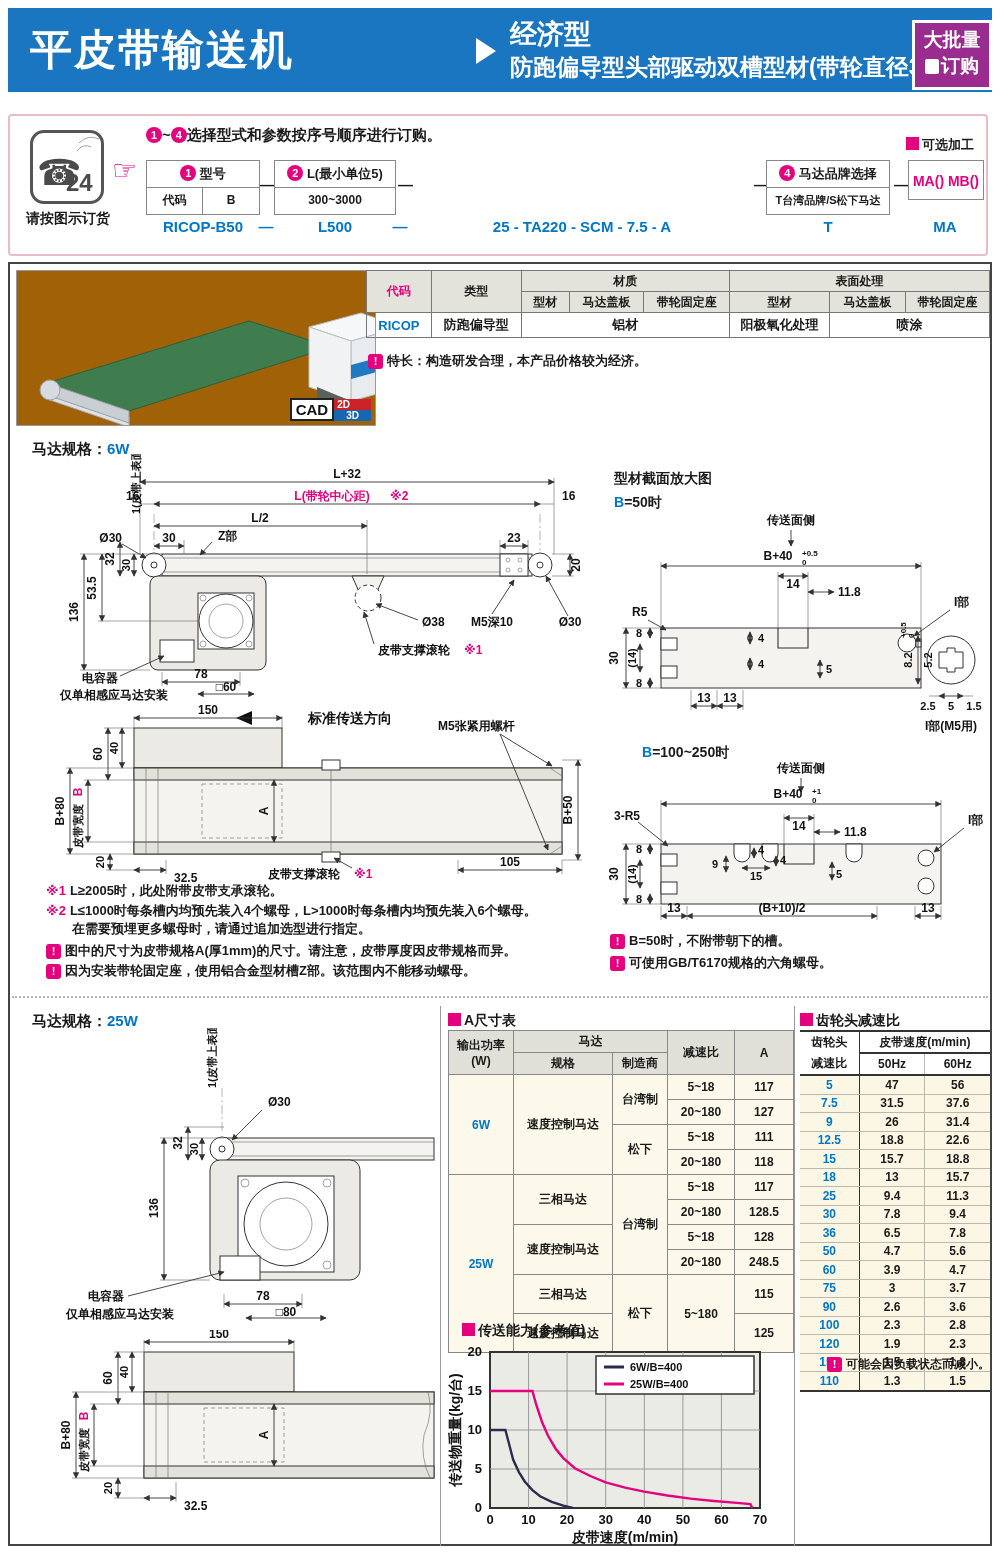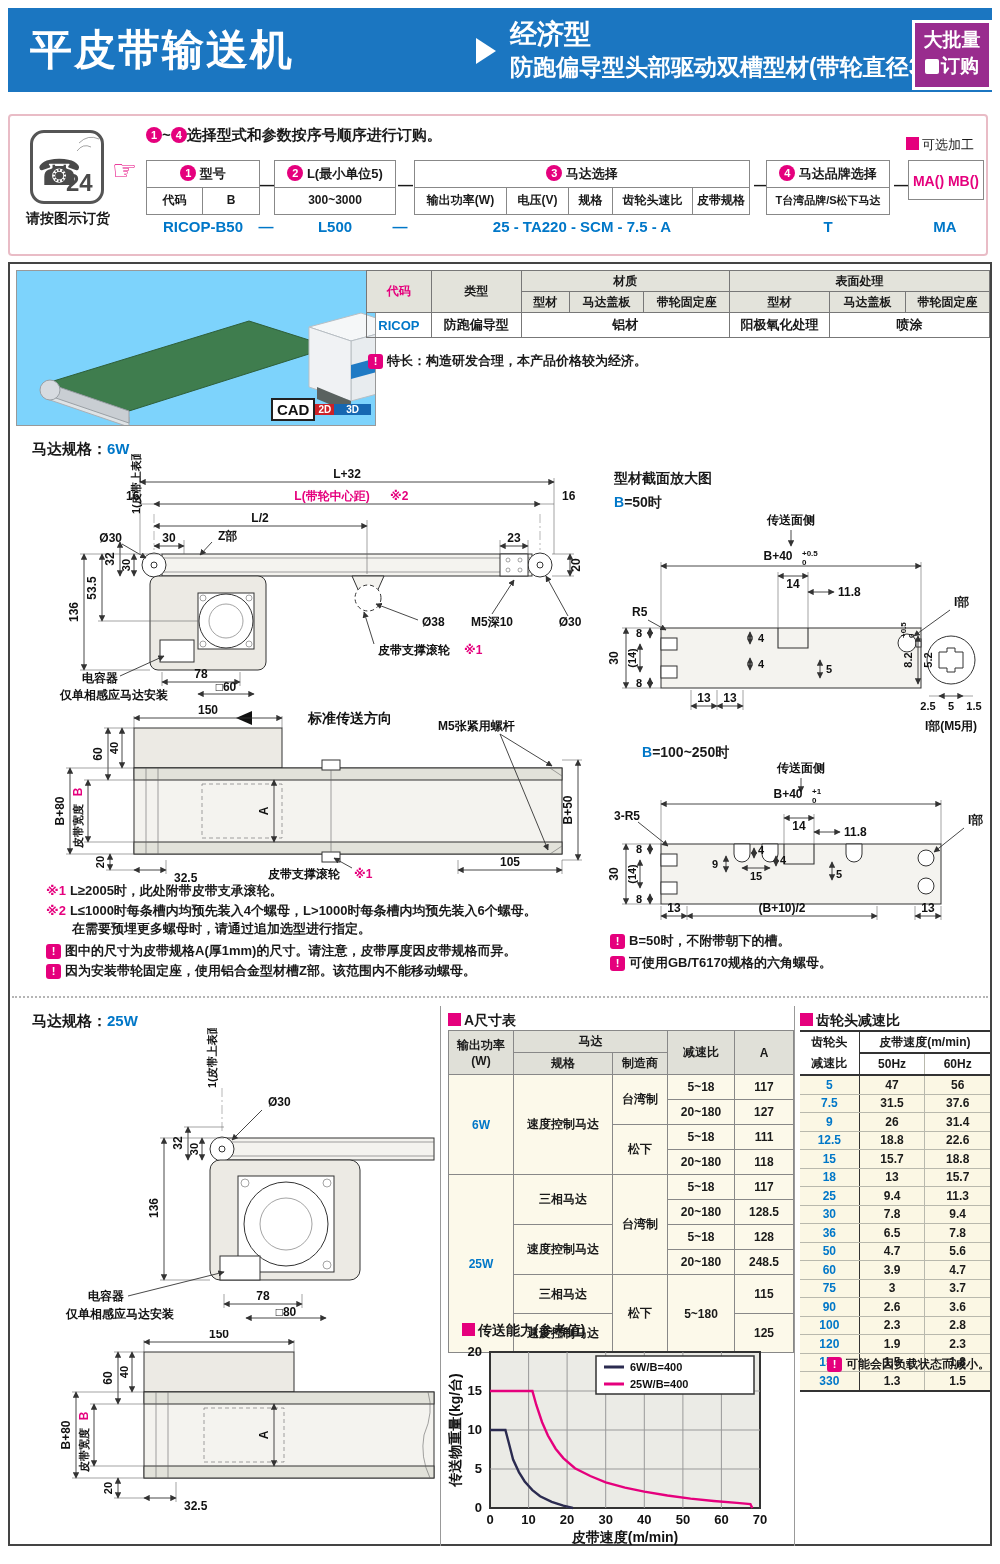--- a/index.html
+++ b/index.html
@@ -22,27 +22,27 @@
   .phone-cap{left:6px;top:94px;width:104px;text-align:center;font-size:14px;font-weight:bold;}
   .hand{left:102px;top:38px;font-size:28px;color:#e5007d;font-weight:bold;}
   .instr{left:136px;top:10px;font-size:15px;font-weight:bold;}
   .cnum{display:inline-block;width:16px;height:16px;border-radius:50%;background:#e5007d;color:#fff;font-size:11px;font-weight:bold;text-align:center;line-height:16px;vertical-align:1px;}
   .obox{border:1px solid #888;box-sizing:border-box;background:#fff;}
   .obox .oh{height:26px;line-height:26px;text-align:center;font-size:13px;font-weight:bold;border-bottom:1px solid #888;}
   .orow{display:flex;height:26px;}
   .orow>div{flex:none;border-right:1px solid #888;text-align:center;line-height:25px;font-size:12px;font-weight:bold;box-sizing:border-box;}
   .orow>div:last-child{border-right:none;}
   .odash{top:60px;width:14px;text-align:center;font-weight:bold;font-size:15px;}
-  .opt-label{font-size:13px;font-weight:normal;}
+  .opt-label{font-size:13px;font-weight:bold;}
   .sq{display:inline-block;width:13px;height:13px;background:#e5007d;vertical-align:-1px;margin-right:3px;}
   .optbox{border:1px solid #888;box-sizing:border-box;text-align:center;color:#e5007d;font-weight:bold;font-size:14px;line-height:38px;}
   .ex{font-size:15px;font-weight:bold;color:#0077c8;text-align:center;}
   
   .main{left:8px;top:262px;width:984px;height:1284px;border:2px solid #444;box-sizing:border-box;background:#fff;}
-  .imgbox{left:6px;top:6px;width:360px;height:156px;border:1px solid #999;box-sizing:border-box;background:#7dd3fc;}
+  .imgbox{left:6px;top:6px;width:360px;height:156px;border:1px solid #999;box-sizing:border-box;background:#a16207;}
   .cadwrap{right:4px;bottom:4px;display:flex;align-items:center;}
   .cadmain{border:2px solid #222;background:#fff;color:#111;font-weight:bold;font-size:15px;padding:1px 4px;}
   .cad2{background:#cc2127;color:#fff;font-size:10px;font-weight:bold;padding:0 3px;}
   .cad3{background:#1667b1;color:#fff;font-size:10px;font-weight:bold;padding:0 12px;}
   
   table{border-collapse:collapse;}
   .ptab{left:356px;top:6px;}
   .ptab th,.ptab td{border:1px solid #777;font-size:12px;text-align:center;padding:0;height:20px;}
   .ptab th{background:#e3e3db;font-weight:bold;}
   .ptab td{height:24px;font-weight:bold;font-size:13px;}
@@ -148,30 +148,20 @@
       </div>
     </div>
     <div class="abs odash" style="left:250px;">—</div>
     <div class="abs obox" style="left:264px;top:44px;width:122px;">
       <div class="oh"><span class="cnum">2</span> <span>L(最小单位5)</span></div>
       <div class="orow">
           <div style="width:120px;">300~3000</div>
         </div>
     </div>
     <div class="abs odash" style="left:388px;">—</div>
-    <div class="abs obox" style="left:404px;top:44px;width:336px;">
-      <div class="oh"><span class="cnum">3</span> <span>马达选择</span></div>
-      <div class="orow">
-        <div style="width:92px;">输出功率(W)</div>
-        <div style="width:62px;">电压(V)</div>
-        <div style="width:44px;">规格</div>
-        <div style="width:80px;">齿轮头速比</div>
-        <div style="width:56px;">皮带规格</div>
-      </div>
-    </div>
     <div class="abs odash" style="left:744px;">—</div>
     <div class="abs obox" style="left:756px;top:44px;width:124px;">
       <div class="oh"><span class="cnum">4</span> <span>马达品牌选择</span></div>
       <div class="orow">
           <div style="width:122px;font-size:11px;">T台湾品牌/S松下马达</div>
         </div>
     </div>
     <div class="abs odash" style="left:884px;">—</div>
     <div class="abs opt-label" style="left:896px;top:20px;"><span class="sq"></span><span>可选加工</span></div>
     <div class="abs optbox" style="left:898px;top:44px;width:76px;height:40px;line-height:40px;">MA() MB()</div>
@@ -197,21 +187,21 @@
           <circle cx="33" cy="119" r="10" fill="#d7dbe0" stroke="#9aa0a5"></circle>
           <polygon points="292,56 344,42 386,56 334,70" fill="#f5f7f8" stroke="#b9bfc4"></polygon>
           <polygon points="334,70 386,56 386,116 334,130" fill="#e8ecef" stroke="#b9bfc4"></polygon>
           <polygon points="292,56 334,70 334,130 292,116" fill="#f0f2f4" stroke="#b9bfc4"></polygon>
           <polygon points="334,94 386,80 386,94 334,108" fill="#1f7ac4"></polygon>
           <polygon points="300,116 334,130 334,142 300,128" fill="#5a625f"></polygon>
         </g>
       </svg>
       <div class="abs cadwrap">
         <span class="cadmain">CAD</span>
-        <span style="display:inline-flex;">
+        <span style="display:inline-flex;flex-direction:column;">
           <span class="cad2">2D</span>
           <span class="cad3">3D</span>
         </span>
       </div>
     </div>
 
     <table class="abs ptab">
       <tbody>
           <tr>
         <th style="width:64px;" rowspan="2" class="magenta">代码</th>
@@ -817,21 +807,21 @@
             <td class="ratio">120</td>
             <td class="vl">1.9</td>
             <td class="vll">2.3</td>
           </tr>
           <tr>
             <td class="ratio">150</td>
             <td class="vl">1.5</td>
             <td class="vll">1.8</td>
           </tr>
           <tr>
-            <td class="ratio">330</td>
+            <td class="ratio">110</td>
             <td class="vl">1.3</td>
             <td class="vll">1.5</td>
           </tr>
         </tbody>
     </table>
     <div class="abs gnote" style="top:1092px;"><span class="info">!</span><span>可能会因负载状态而减小。</span></div>
 
   </div>
 </div>
 

